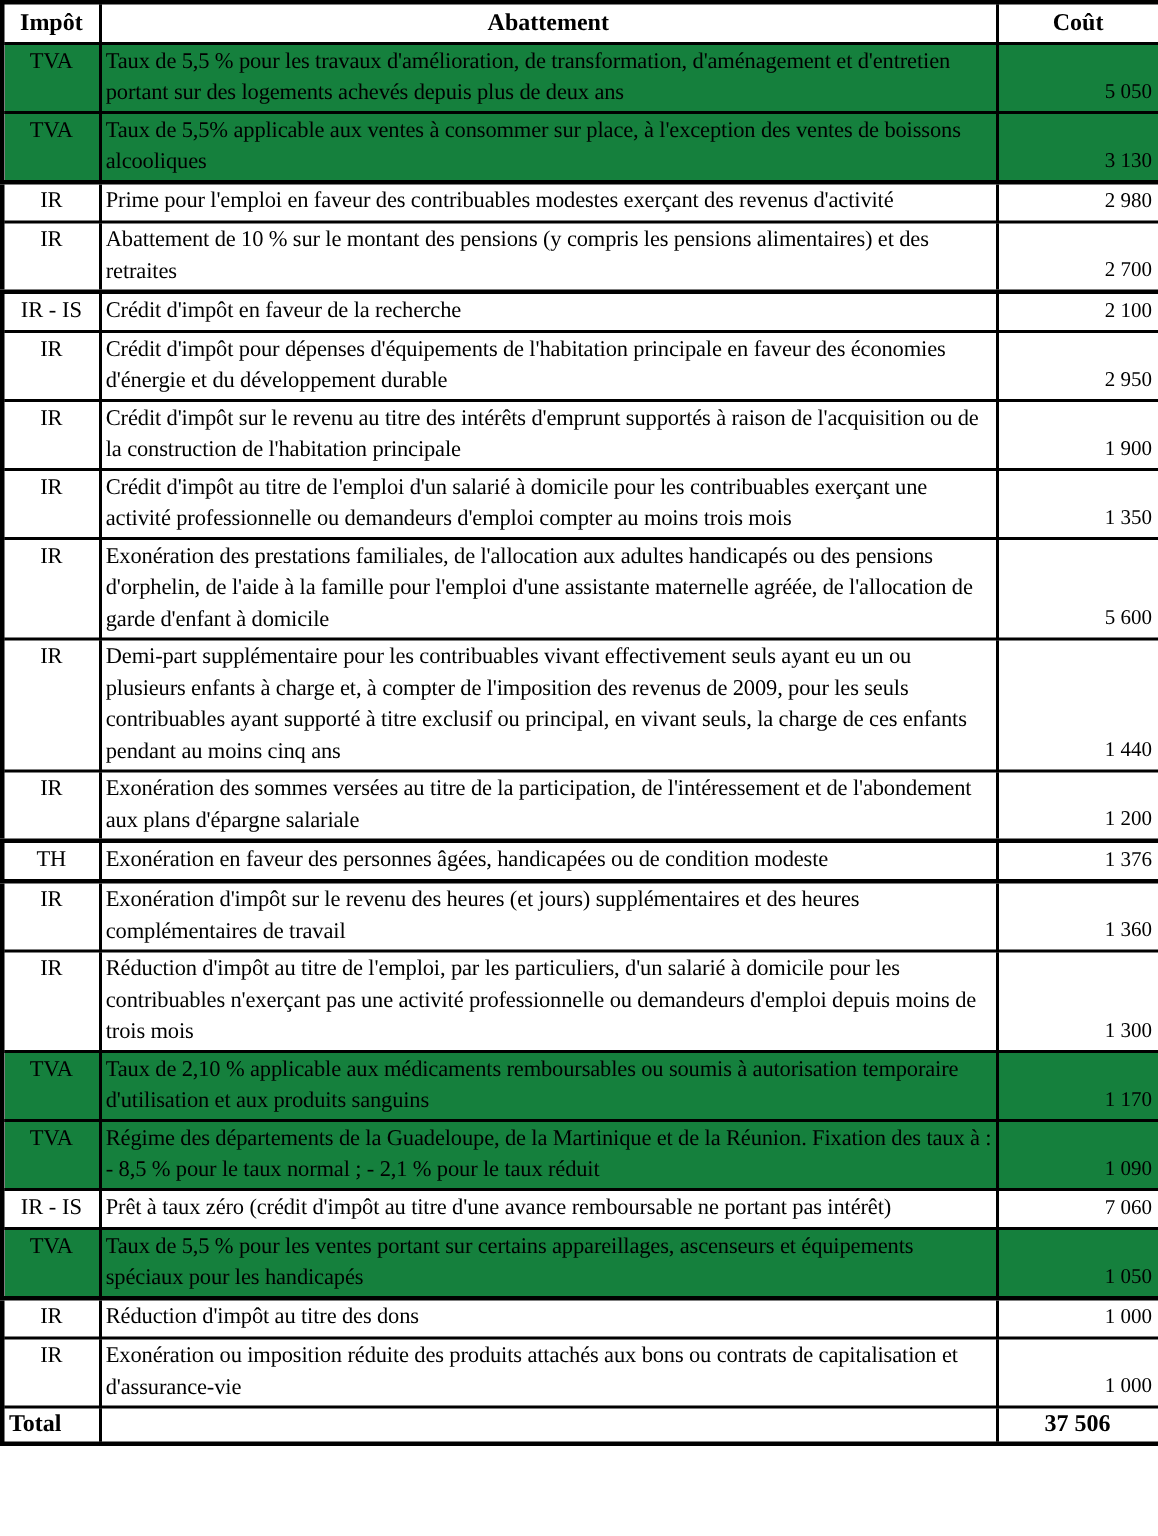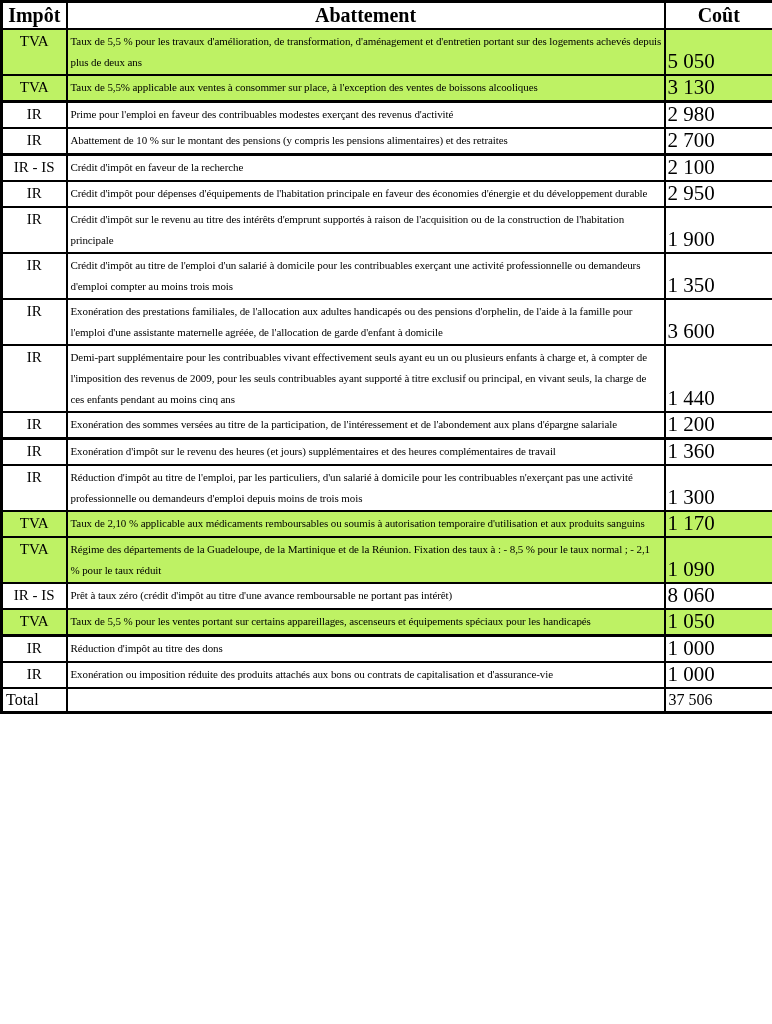--- a/index.html
+++ b/index.html
@@ -23,61 +23,62 @@
   col.c-cout  { width: 109px; }
 
   th, td {
     border: 2px solid #000;
     padding: 0 3px;
     overflow: hidden;
   }
   thead th {
     font-weight: bold;
     text-align: center;
-    font-size: 20px;
+    font-size: 16px;
     line-height: 23px;
     padding: 1px 2px;
   }
   td.impot {
     text-align: center;
     vertical-align: top;
     font-size: 15px;
     line-height: 21px;
     padding-top: 1px;
   }
   td.disp {
     text-align: left;
     vertical-align: top;
-    font-size: 11px;
+    font-size: 15px;
     line-height: 21px;
     letter-spacing: -0.1px;
     padding: 1px 2px 1px 3px;
   }
   td.cout {
+    text-align: right;
     vertical-align: bottom;
-    font-size: 21px;
+    font-size: 14px;
     line-height: 21px;
     padding: 1px 4px 2px 2px;
     font-family: Liberation Serif, serif;
   }
-  tr.shaded td { background: #bef264; }
+  tr.shaded td { background: #15803d; }
   tr.thick-top td { border-top-width: 3px; }
   tfoot td {
-    font-weight: normal;
+    font-weight: bold;
     font-size: 16px;
     border-top-width: 2px;
   }
   tfoot td.total-label {
     text-align: left;
     padding-left: 3px;
     vertical-align: middle;
     line-height: 22px;
   }
   tfoot td.total-value {
-    text-align: left;
+    text-align: center;
     padding-right: 4px;
     vertical-align: middle;
     line-height: 22px;
   }
 </style>
 </head>
 <body>
 
 <table class="tax-table">
   <colgroup>
@@ -129,33 +130,38 @@
         <td class="cout">1 900</td>
       </tr>
       <tr>
         <td class="impot">IR</td>
         <td class="disp">Crédit d'impôt au titre de l'emploi d'un salarié à domicile pour les contribuables exerçant une activité professionnelle ou demandeurs d'emploi compter au moins trois mois</td>
         <td class="cout">1 350</td>
       </tr>
       <tr>
         <td class="impot">IR</td>
         <td class="disp">Exonération des prestations familiales, de l'allocation aux adultes handicapés ou des pensions d'orphelin, de l'aide à la famille pour l'emploi d'une assistante maternelle agréée, de l'allocation de garde d'enfant à domicile</td>
-        <td class="cout">3 600</td>
+        <td class="cout">5 600</td>
       </tr>
       <tr>
         <td class="impot">IR</td>
         <td class="disp">Demi-part supplémentaire pour les contribuables vivant effectivement seuls ayant eu un ou plusieurs enfants à charge et, à compter de l'imposition des revenus de 2009, pour les seuls contribuables ayant supporté à titre exclusif ou principal, en vivant seuls, la charge de ces enfants pendant au moins cinq ans</td>
         <td class="cout">1 440</td>
       </tr>
       <tr>
         <td class="impot">IR</td>
         <td class="disp">Exonération des sommes versées au titre de la participation, de l'intéressement et de l'abondement aux plans d'épargne salariale</td>
         <td class="cout">1 200</td>
       </tr>
       <tr class="thick-top">
+        <td class="impot">TH</td>
+        <td class="disp">Exonération en faveur des personnes âgées, handicapées ou de condition modeste</td>
+        <td class="cout">1 376</td>
+      </tr>
+      <tr class="thick-top">
         <td class="impot">IR</td>
         <td class="disp">Exonération d'impôt sur le revenu des heures (et jours) supplémentaires et des heures complémentaires de travail</td>
         <td class="cout">1 360</td>
       </tr>
       <tr>
         <td class="impot">IR</td>
         <td class="disp">Réduction d'impôt au titre de l'emploi, par les particuliers, d'un salarié à domicile pour les contribuables n'exerçant pas une activité professionnelle ou demandeurs d'emploi depuis moins de trois mois</td>
         <td class="cout">1 300</td>
       </tr>
       <tr class="shaded">
@@ -164,21 +170,21 @@
         <td class="cout">1 170</td>
       </tr>
       <tr class="shaded">
         <td class="impot">TVA</td>
         <td class="disp">Régime des départements de la Guadeloupe, de la Martinique et de la Réunion. Fixation des taux à :  - 8,5 % pour le taux normal ;  - 2,1 % pour le taux réduit</td>
         <td class="cout">1 090</td>
       </tr>
       <tr>
         <td class="impot">IR - IS</td>
         <td class="disp">Prêt à taux zéro (crédit d'impôt au titre d'une avance remboursable ne portant pas intérêt)</td>
-        <td class="cout">8 060</td>
+        <td class="cout">7 060</td>
       </tr>
       <tr class="shaded">
         <td class="impot">TVA</td>
         <td class="disp">Taux de 5,5 % pour les ventes portant sur certains appareillages, ascenseurs et équipements spéciaux pour les handicapés</td>
         <td class="cout">1 050</td>
       </tr>
       <tr class="thick-top">
         <td class="impot">IR</td>
         <td class="disp">Réduction d'impôt au titre des dons</td>
         <td class="cout">1 000</td>

